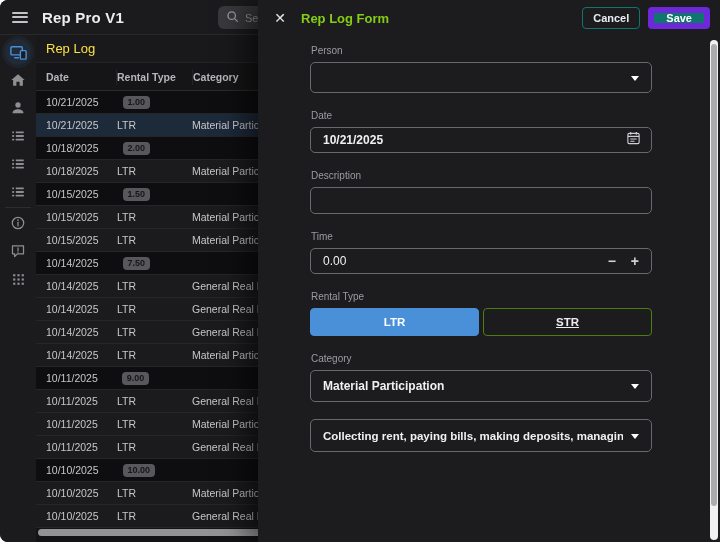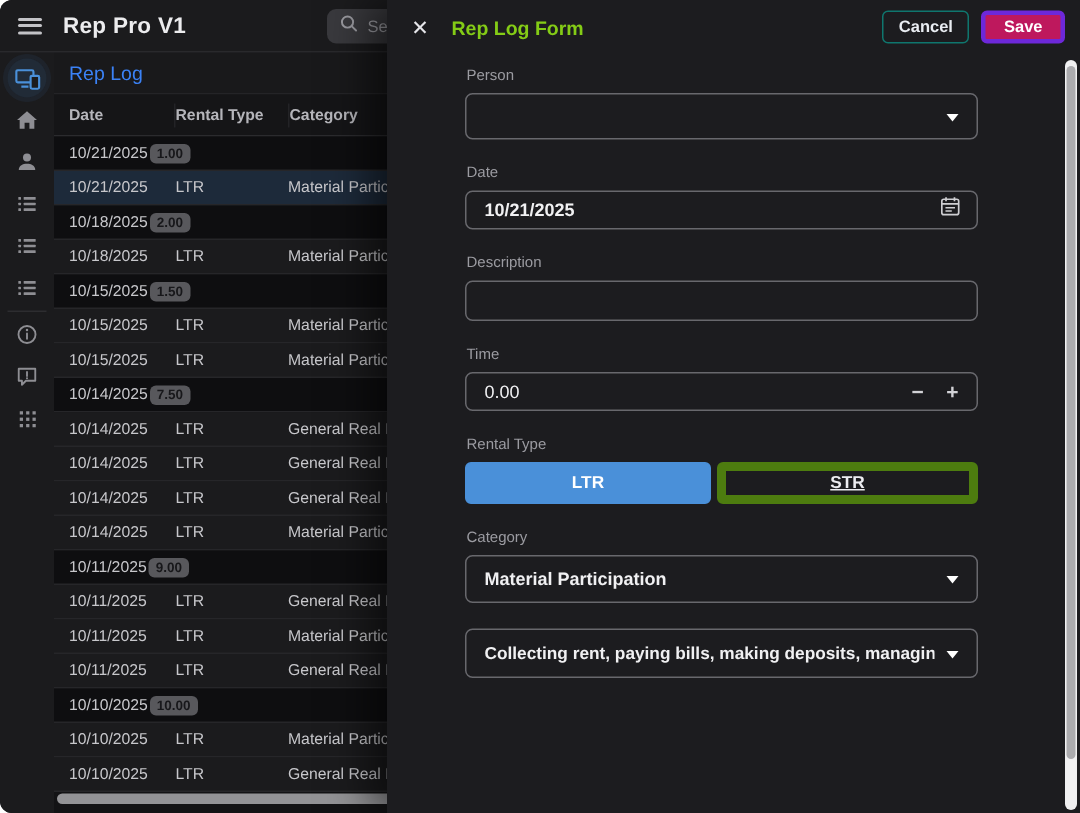--- a/index.html
+++ b/index.html
@@ -24,46 +24,46 @@
   .sidebar { position:absolute; top:35px; left:0; width:36px; bottom:0; background:#1b1b1d;
              display:flex; flex-direction:column; align-items:center; padding-top:4px; box-sizing:border-box; z-index:1;}
   .side-ic { width:26px; height:26px; display:flex; align-items:center; justify-content:center; cursor:pointer; border-radius:50%; flex:0 0 auto;}
   .side-ic svg { display:block; }
   .side-ic.active { background:rgba(74,144,217,.14); box-shadow:0 0 0 3px rgba(74,144,217,.08);}
   .side-gap { height:1px; width:26px; background:#2d2d30; flex:0 0 auto;}
   .sb-sp { height:2px; flex:0 0 auto;}
   
   .content { position:absolute; left:36px; top:35px; right:0; bottom:0; background:#131315; z-index:1;}
   .replog-bar { height:27px; background:#19191b; border-bottom:1px solid #242427; display:flex; align-items:center; padding-left:10px;}
-  .replog-title { font-size:13px; color:#3b82f6; }
+  .replog-title { font-size:13px; color:#fde047; }
   .thead { height:28px; display:flex; align-items:center; background:#151517; border-bottom:1px solid #2b2b2e; box-sizing:border-box;}
   .thead .c1, .thead .c2, .thead .c3 { font-size:10.5px; font-weight:bold; color:#b5b5ba; }
   .c1 { width:81px; padding-left:10px; box-sizing:border-box; flex:0 0 auto; white-space:nowrap;}
   .c2 { width:75px; flex:0 0 auto; white-space:nowrap;}
   .c3 { flex:1; white-space:nowrap; overflow:hidden;}
   .thead .c1, .thead .c2 { border-right:1px solid #232326; height:16px; line-height:16px;}
   .row { height:23px; display:flex; align-items:center; font-size:10.5px; color:#c7c7cb;
          background:#1b1b1d; border-bottom:1px solid #262629; box-sizing:border-box; cursor:pointer;}
   .row.group { background:#0e0e10; }
   .row.selected { background:#1d2a3a; }
   .gdate { padding-left:10px; white-space:nowrap;}
   .badge { display:inline-block; background:#58585c; color:#17171a; font-size:9px; font-weight:bold;
-           padding:2px 5px; border-radius:4px; margin-left:1px; line-height:1;}
+           padding:2px 5px; border-radius:4px; margin-left:24px; line-height:1;}
   .hscroll { position:absolute; left:2px; bottom:6px; width:520px; height:7px; background:#939396; border-radius:4px; cursor:pointer;}
   
   .drawer { position:absolute; left:258px; top:0; width:462px; height:542px; background:#1c1c1f;
             z-index:5; box-shadow:-12px 0 26px rgba(0,0,0,.55);}
   .dhead { height:36px; display:flex; align-items:center; padding:0 10px 0 12px;}
   .close-btn { width:20px; height:20px; display:flex; align-items:center; justify-content:center;
                color:#e6e6ea; font-size:14px; cursor:pointer;}
   .dtitle { margin-left:11px; font-size:13px; font-weight:bold; color:#84cc16;}
   .dspacer { flex:1; }
   .btn { height:22px; display:flex; align-items:center; border-radius:4px; font-size:11px; font-weight:bold; cursor:pointer; box-sizing:border-box;}
   .btn-cancel { padding:0 10px; border:1px solid #0f766e; background:transparent; color:#e9edf2;}
-  .btn-save { padding:0 12px; background:#be185d; color:#ffffff; margin-left:8px; border:3px solid #6d28d9;}
+  .btn-save { padding:0 12px; background:#0f766e; color:#ffffff; margin-left:8px; border:6px solid #6d28d9;}
   .dbody { position:absolute; top:36px; left:0; right:0; bottom:0; padding:9px 68px 0 52px; box-sizing:border-box;}
   .fld { margin-bottom:17px; }
   .flabel { display:block; font-size:10px; color:#9b9ba1; margin:0 0 5px 1px; height:12px; line-height:12px;}
   .box { border:1px solid #68686d; border-radius:5px; display:flex; align-items:center;
          padding:0 12px; color:#f0f0f2; position:relative; box-sizing:border-box; background:transparent; cursor:pointer;}
   .select { height:31px; }
   .select-lg { height:32px; }
   .select-xl { height:33px; }
   .input { height:26px; }
   .input-desc { height:27px; }
@@ -72,21 +72,21 @@
   .val-clip { font-size:11.5px; font-weight:bold; white-space:nowrap; overflow:hidden; margin-right:16px;}
   .caret { position:absolute; right:12px; top:50%; margin-top:-2px; width:0; height:0;
            border-left:4px solid transparent; border-right:4px solid transparent; border-top:5px solid #ffffff;}
   .cal { position:absolute; right:10px; top:50%; transform:translateY(-50%);}
   .stepper { position:absolute; right:12px; top:0; bottom:0; display:flex; align-items:center; gap:15px;}
   .step { font-size:14px; font-weight:bold; color:#d2d2d6; line-height:1; cursor:pointer;}
   .rt-row { display:flex; gap:4px; height:28px;}
   .rt-btn { flex:1; display:flex; align-items:center; justify-content:center; font-size:11.5px; font-weight:bold;
             border-radius:4px; box-sizing:border-box; cursor:pointer;}
   .rt-on { background:#4a90d9; border:1px solid #4a90d9; color:#fff;}
-  .rt-off { background:transparent; border:6px solid #4d7c0f; color:#ececf0;text-decoration:underline;}
+  .rt-off { background:transparent; border:1px solid #4d7c0f; color:#ececf0;text-decoration:underline;}
   .vscroll { position:absolute; right:2px; top:40px; bottom:2px; width:8px; background:#f0f0f1; border-radius:4px;}
   .vthumb { position:absolute; left:1px; right:1px; top:4px; bottom:34px; background:#ababae; border-radius:4px; cursor:pointer;}
 </style>
 </head>
 <body>
 
 <div class="app">
 
   <div class="topbar">
     <div class="menu-btn">

